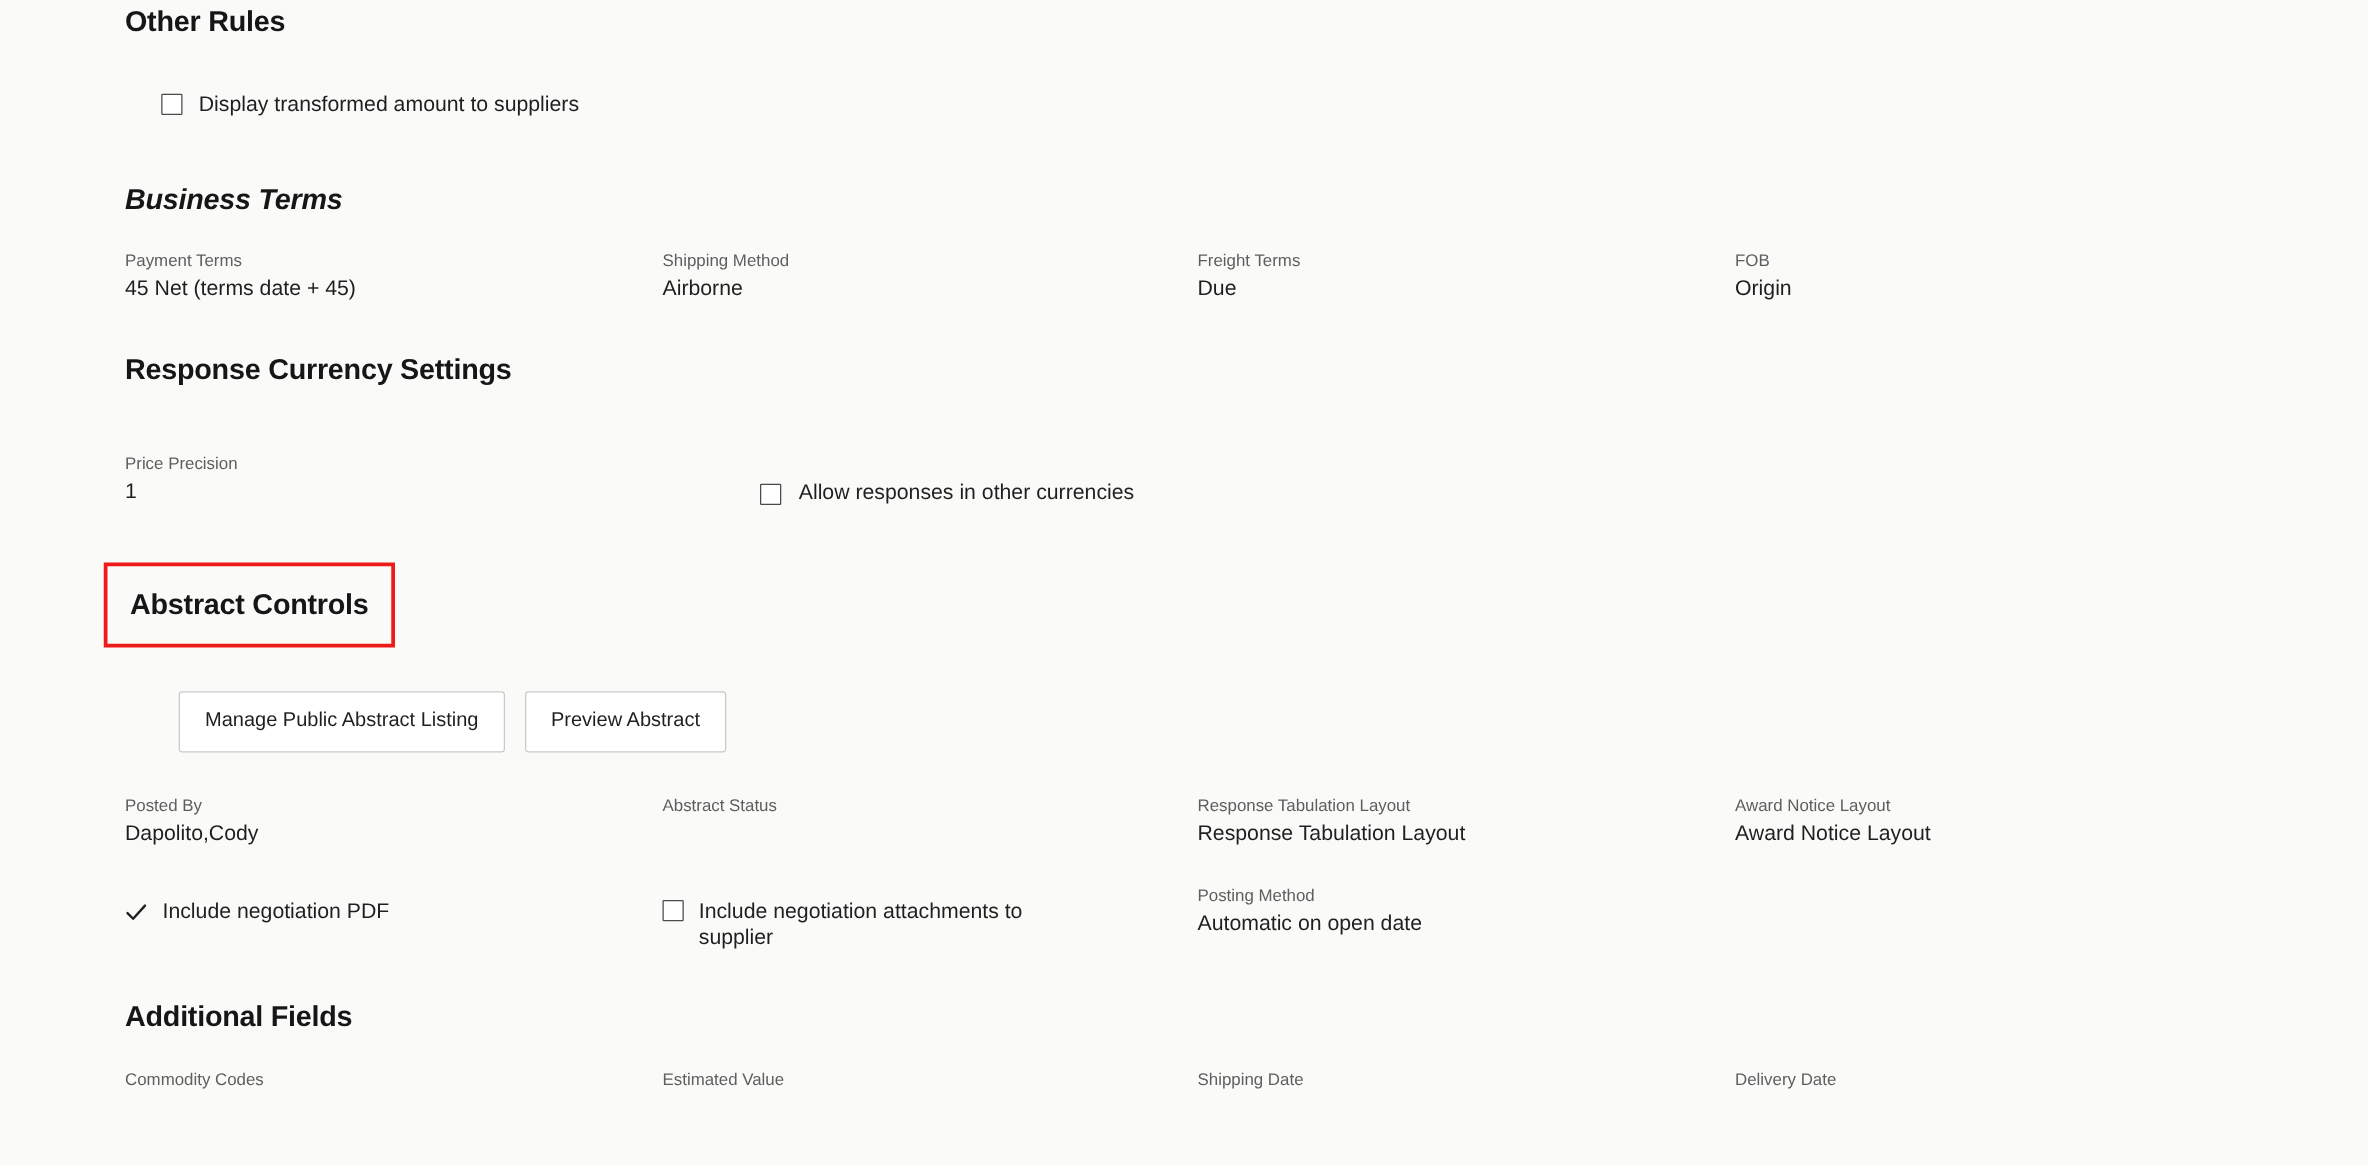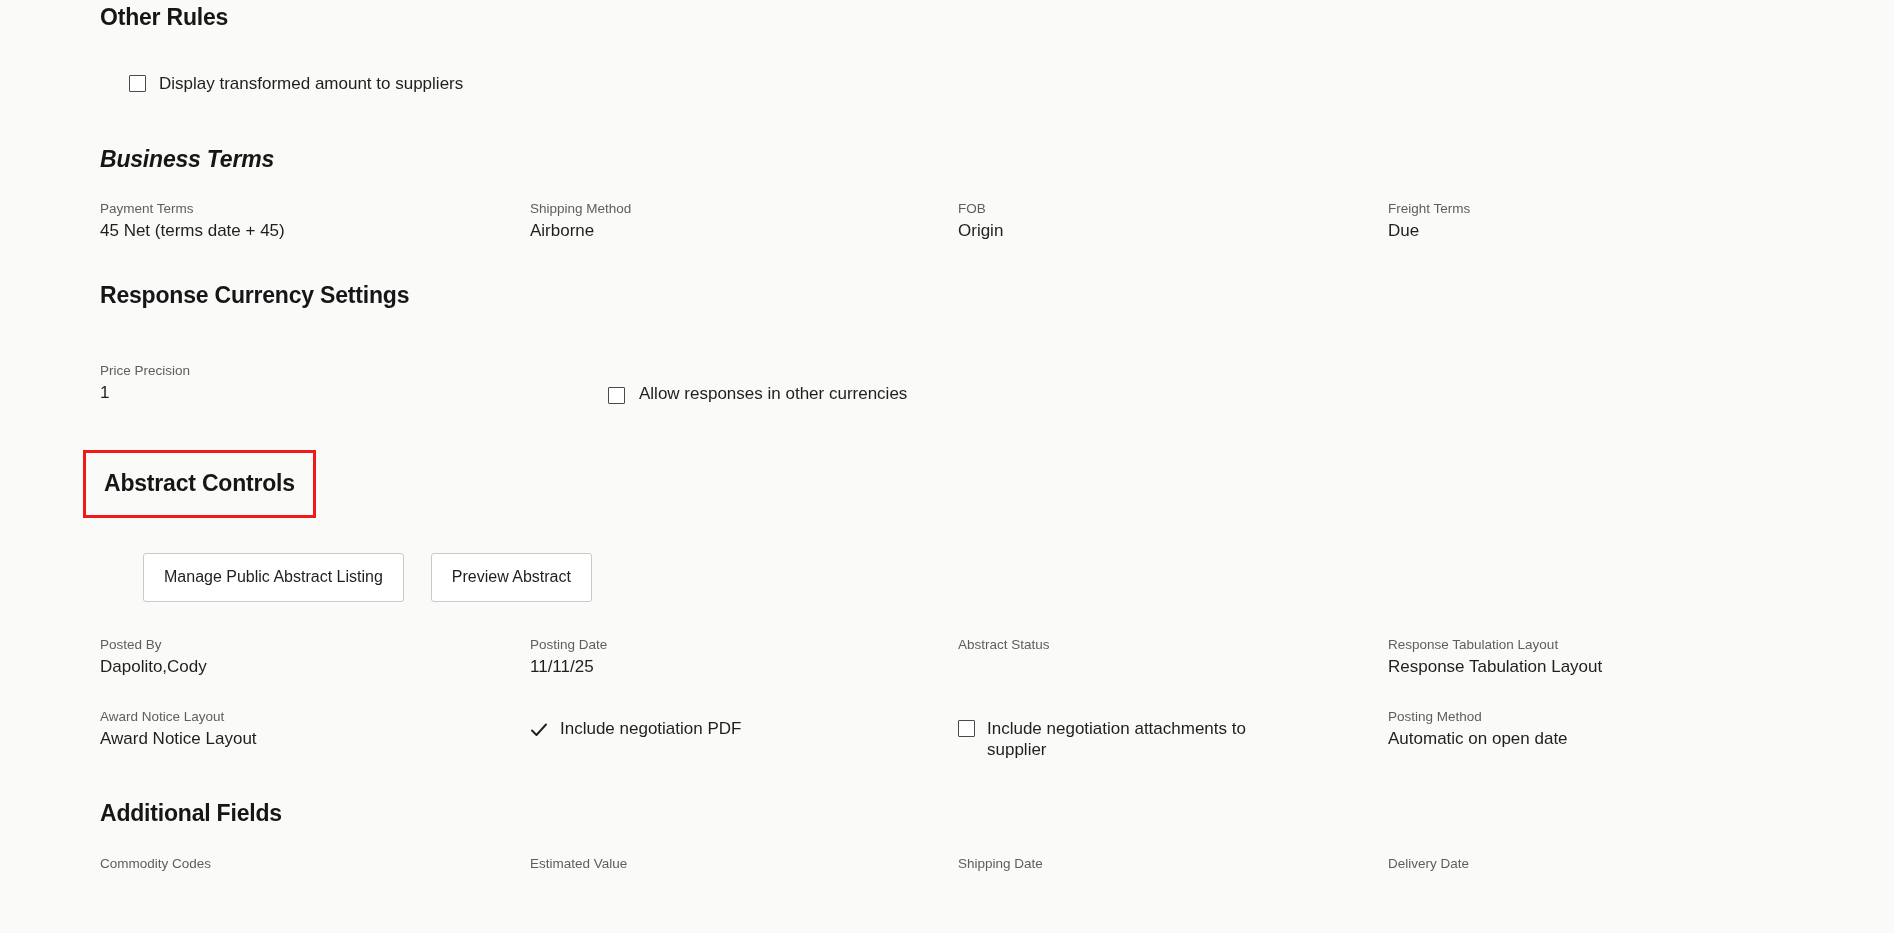--- a/index.html
+++ b/index.html
@@ -105,21 +105,21 @@
     left: 83px;
     top: 450px;
     border: 3px solid #ef1b1b;
     padding: 17px 18px 18px 18px;
   }
   .btn-row {
     position: absolute;
     left: 100px;
     top: 553px;
     display: flex;
-    gap: 27px;
+    gap: 16px;
     padding-left: 43px;
   }
   .btn {
     background: #fff;
     border: 1px solid #c9c9c7;
     border-radius: 3px;
     font-size: 16px;
     color: #1f1f1f;
     padding: 14px 20px 15px 20px;
     font-family: "Liberation Sans", sans-serif;
@@ -182,26 +182,26 @@
   <div class="grid4 terms-grid">
     <div>
       <div class="field-label">Payment Terms</div>
       <div class="field-value">45 Net (terms date + 45)</div>
     </div>
     <div>
       <div class="field-label">Shipping Method</div>
       <div class="field-value">Airborne</div>
     </div>
     <div>
+      <div class="field-label">Freight Terms</div>
+      <div class="field-value">Due</div>
+    </div>
+    <div>
       <div class="field-label">FOB</div>
       <div class="field-value">Origin</div>
-    </div>
-    <div>
-      <div class="field-label">Freight Terms</div>
-      <div class="field-value">Due</div>
     </div>
   </div>
 
   <div class="section-title h-response-currency">Response Currency Settings</div>
 
   <div class="currency-grid">
     <div>
       <div class="field-label">Price Precision</div>
       <div class="field-value">1</div>
     </div>
@@ -217,24 +217,20 @@
 
   <div class="btn-row">
     <button class="btn">Manage Public Abstract Listing</button>
     <button class="btn">Preview Abstract</button>
   </div>
 
   <div class="abstract-grid">
     <div>
       <div class="field-label">Posted By</div>
       <div class="field-value">Dapolito,Cody</div>
-    </div>
-    <div>
-      <div class="field-label">Posting Date</div>
-      <div class="field-value">11/11/25</div>
     </div>
     <div>
       <div class="field-label">Abstract Status</div>
     </div>
     <div>
       <div class="field-label">Response Tabulation Layout</div>
       <div class="field-value">Response Tabulation Layout</div>
     </div>
 
     <div>

